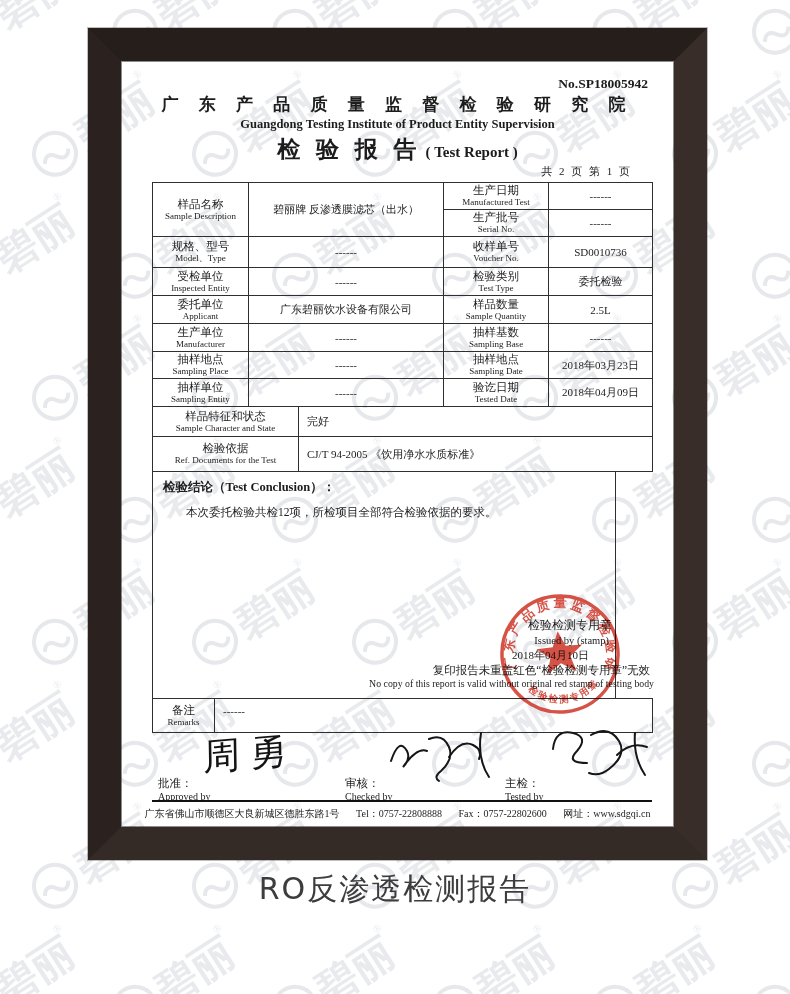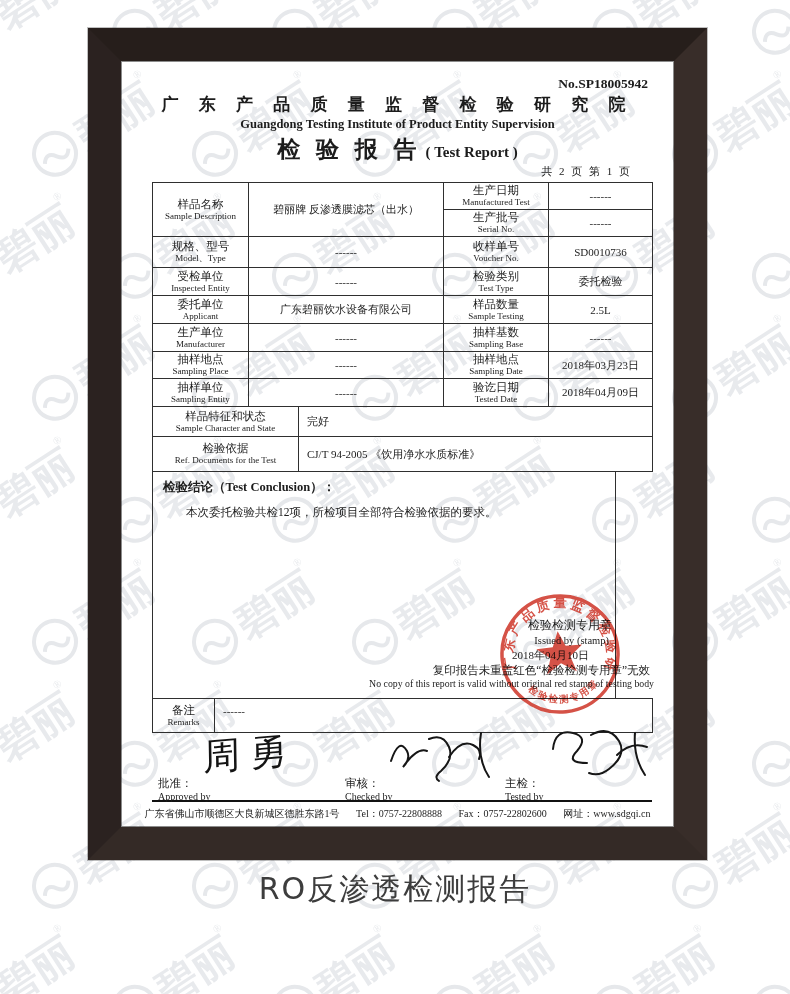--- a/index.html
+++ b/index.html
@@ -574,21 +574,21 @@
           <td class="val">委托检验</td>
         </tr>
         <tr>
           <td class="lbl" style="height:28px">
             <span class="cn">委托单位</span>
             <span class="en">Applicant</span>
           </td>
           <td class="val">广东碧丽饮水设备有限公司</td>
           <td class="lbl">
             <span class="cn">样品数量</span>
-            <span class="en">Sample Testing</span>
+            <span class="en">Sample Quantity</span>
           </td>
           <td class="val">2.5L</td>
         </tr>
         <tr>
           <td class="lbl" style="height:28px">
             <span class="cn">生产单位</span>
             <span class="en">Manufacturer</span>
           </td>
           <td class="val dash">------</td>
           <td class="lbl">

